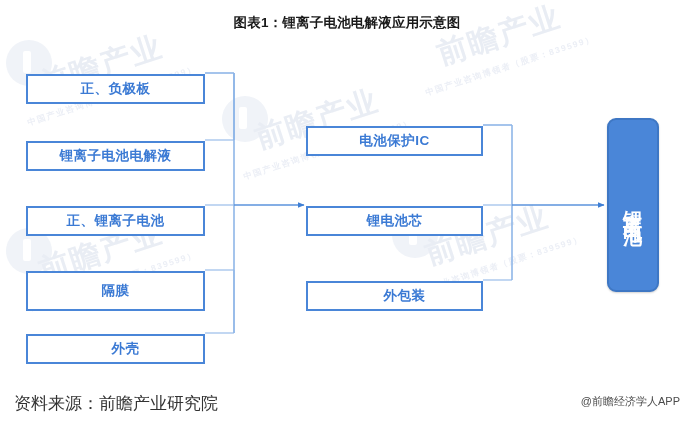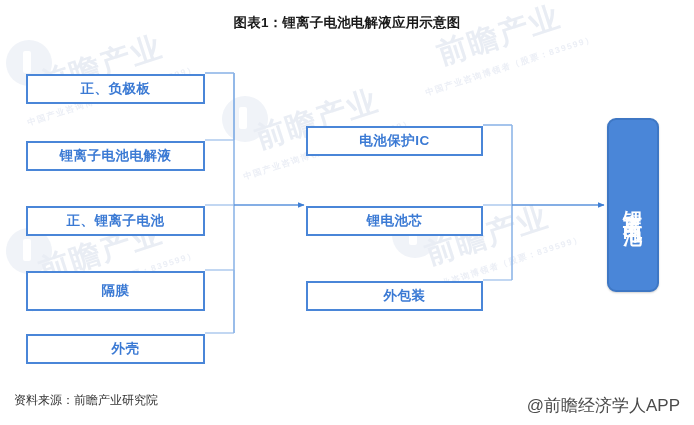--- a/index.html
+++ b/index.html
@@ -100,29 +100,29 @@
     left: 0; top: 0;
     width: 694px; height: 425px;
     pointer-events: none;
   }
 
   
   .footer-left {
     position: absolute;
     left: 14px;
     top: 392px;
-    font-size: 12px;
+    font-size: 17px;
     color: #333333;
     white-space: nowrap;
   }
   .footer-right {
     position: absolute;
     right: 14px;
     top: 394px;
-    font-size: 17px;
+    font-size: 11px;
     color: #4a4a4a;
     white-space: nowrap;
   }
 </style>
 </head>
 <body>
 
 <div class="chart-title">图表1：锂离子电池电解液应用示意图</div>
 
 <div class="wm-logo" style="left:6px; top:40px;"></div>

